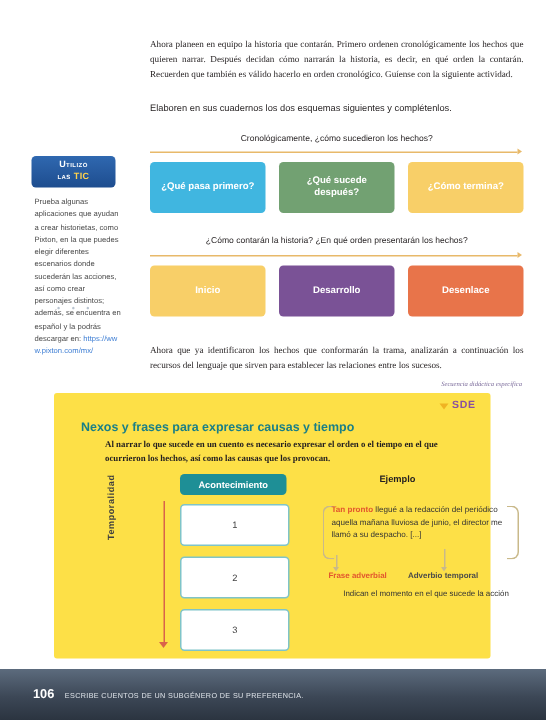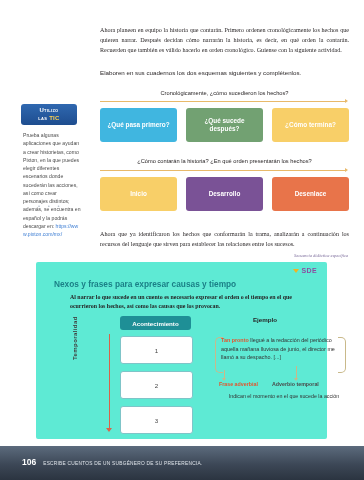--- a/index.html
+++ b/index.html
@@ -74,21 +74,21 @@
   }
   .sde-caption{
     position:absolute;right:16px;top:253px;
     font-family:"Liberation Serif", serif;
     font-size:4.4px;color:#7a6a9a;font-style:italic;
   }
 
   
   .sde-panel{
     position:absolute;left:36px;top:262px;width:291px;height:177px;
-    background:#5eead4;border-radius:2px;
+    background:#fde047;border-radius:2px;
   }
   .sde-tag{
     position:absolute;right:10px;top:5px;
     font-size:7px;font-weight:bold;color:#8a4fa0;letter-spacing:.4px;
     display:flex;align-items:center;gap:2px;
   }
   .sde-tri{
     width:0;height:0;border-left:3.2px solid transparent;border-right:3.2px solid transparent;
     border-top:4.4px solid #f0b323;
   }

